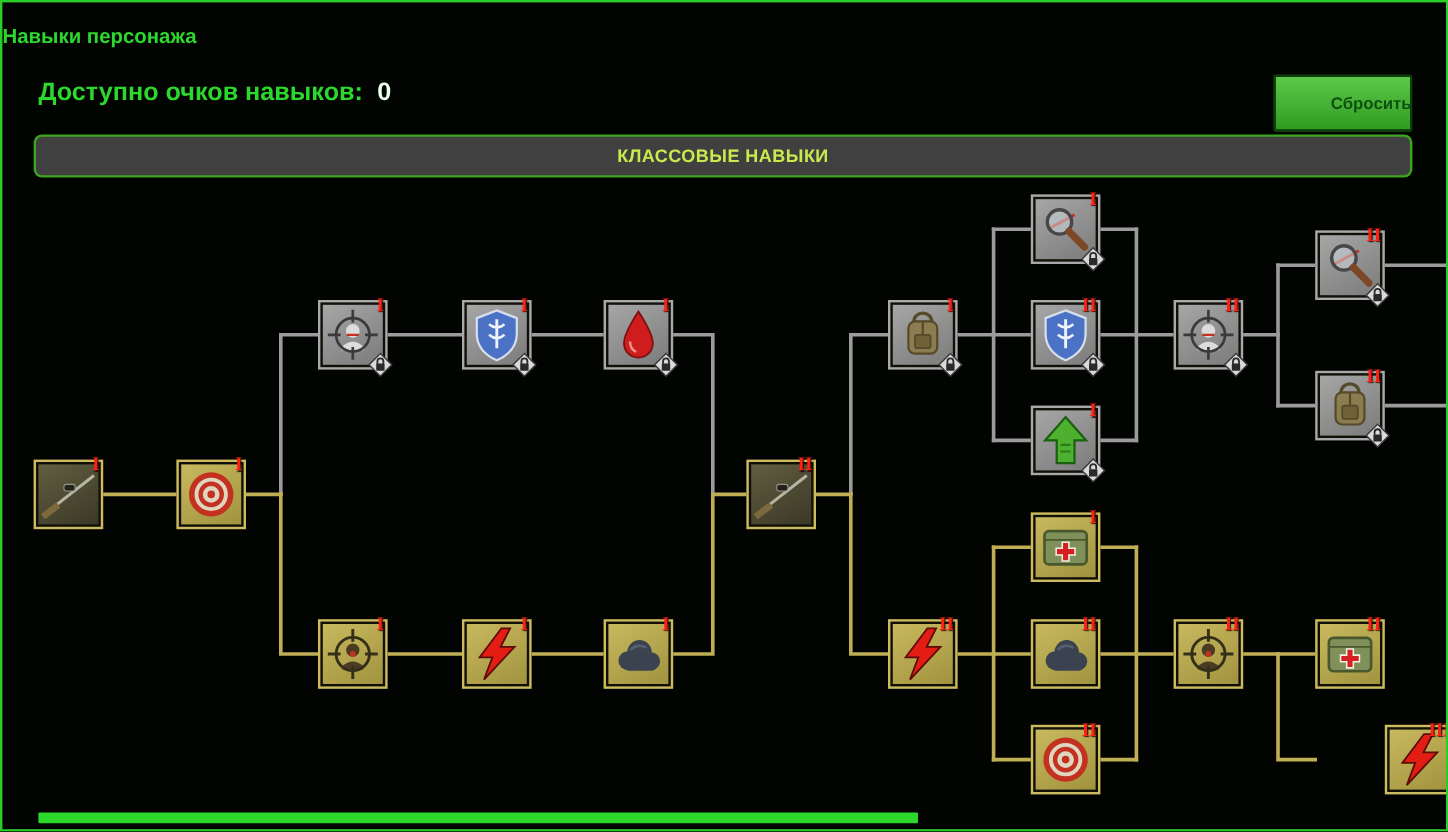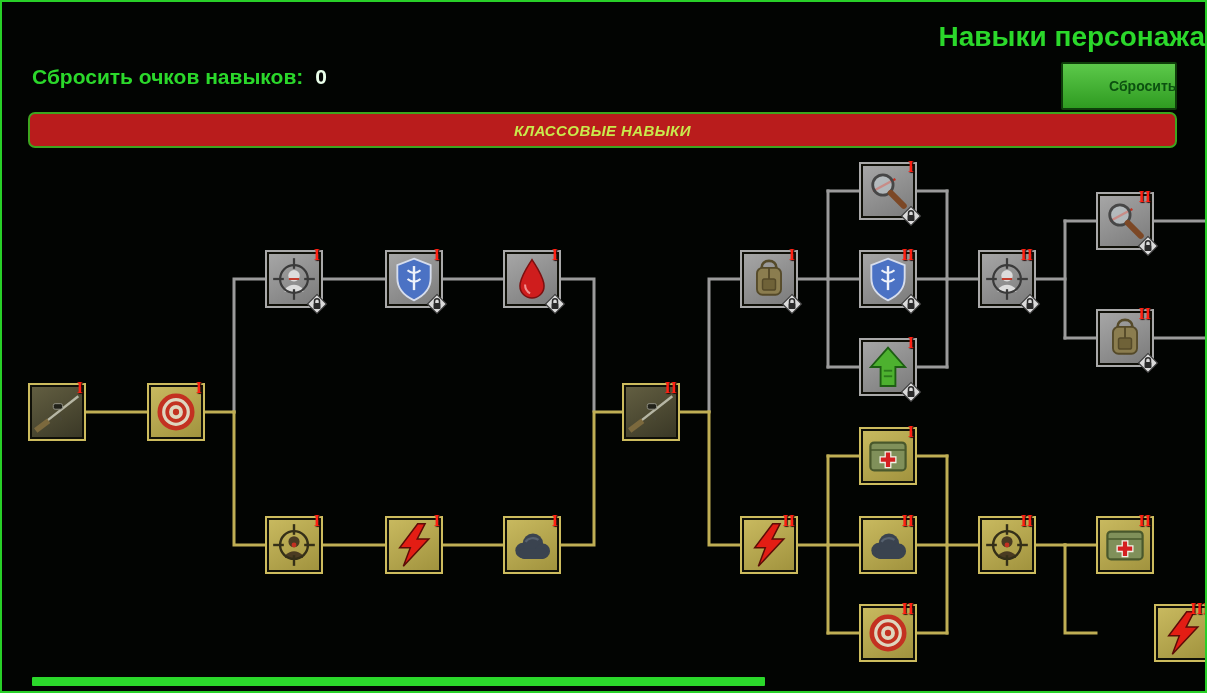--- a/index.html
+++ b/index.html
@@ -6,39 +6,39 @@
   html, body { margin: 0; padding: 0; background: #000; }
   #app {
     position: relative; width: 1207px; height: 693px;
     background: #020402;
     border: 2px solid #28cf28;
     font-family: "Liberation Sans", sans-serif;
     overflow: hidden;
   }
   .page-title {
     position: absolute; top: 19px; left: 0; width: 100%;
-    text-align: right; color: #2bd82b; font-size: 28px; font-weight: bold;
+    text-align: left; color: #2bd82b; font-size: 17px; font-weight: bold;
   }
   .points-row { position: absolute; top: 63px; left: 30px; color: #2bd82b; font-size: 21px; font-weight: bold; }
   .points-row .value { color: #eaffea; margin-left: 12px; }
   .reset-btn {
     position: absolute; top: 60px; right: 28px; width: 116px; height: 48px;
     background: linear-gradient(#5cc94a, #2f9b21);
     border: 2px solid #0e3e0a; border-radius: 2px;
     color: #0c5110; font-size: 14px; font-weight: bold;
     font-family: "Liberation Sans", sans-serif; cursor: pointer; padding-left: 46px;
   }
   .tabs { position: absolute; top: 110px; left: 26px; right: 28px; display: flex; gap: 20px; }
   .tab {
     flex: 1; height: 36px; border: 2px solid #2bd82b; border-radius: 7px;
     background: #020202; color: #ececec;
     display: flex; align-items: center; justify-content: center;
     font-size: 15px; font-weight: bold; letter-spacing: .4px; cursor: pointer;
   }
-  .tab.active { background: #b91c1c; border-color: #3ea51f; color: #c9ea4d; font-style: italic; }
+  .tab.active { background: #404040; border-color: #3ea51f; color: #c9ea4d; }
   #tree-lines { position: absolute; left: 0; top: 0; }
   .link { fill: none; stroke-width: 3; stroke-linecap: square; }
   .link.locked { stroke: #9b9b9b; }
   .link.unlocked { stroke: #bfae54; }
   .node { position: absolute; width: 58px; height: 58px; border: 2px solid #888; background: #101008; cursor: pointer; }
   .node.unlocked { border-color: #cdbc5e; }
   .node.locked { border-color: #a9a9a9; }
   .node .tile { position: absolute; inset: 2px; display: block; }
   .node .tile svg { display: block; width: 100%; height: 100%; }
   .node .tier {
@@ -52,21 +52,21 @@
   .node .lock svg { display: block; width: 100%; height: 100%; }
   .hscroll-thumb { position: absolute; left: 30px; bottom: 5px; width: 733px; height: 9px; background: #2bd82b; border-radius: 1px; }
 </style>
 </head>
 <body>
 
 <div id="app">
   <div class="page-title">Навыки персонажа</div>
 
   <div class="points-row">
-    <span>Сбросить очков навыков:</span><span class="value">0</span>
+    <span>Доступно очков навыков:</span><span class="value">0</span>
   </div>
 
   <button class="reset-btn">Сбросить</button>
 
   <div class="tabs">
     <div class="tab active">КЛАССОВЫЕ НАВЫКИ</div>
   </div>
 
   <svg id="tree-lines" width="1207" height="693">
       <polyline points="232,410 232,277 263,277" class="link locked"></polyline>

